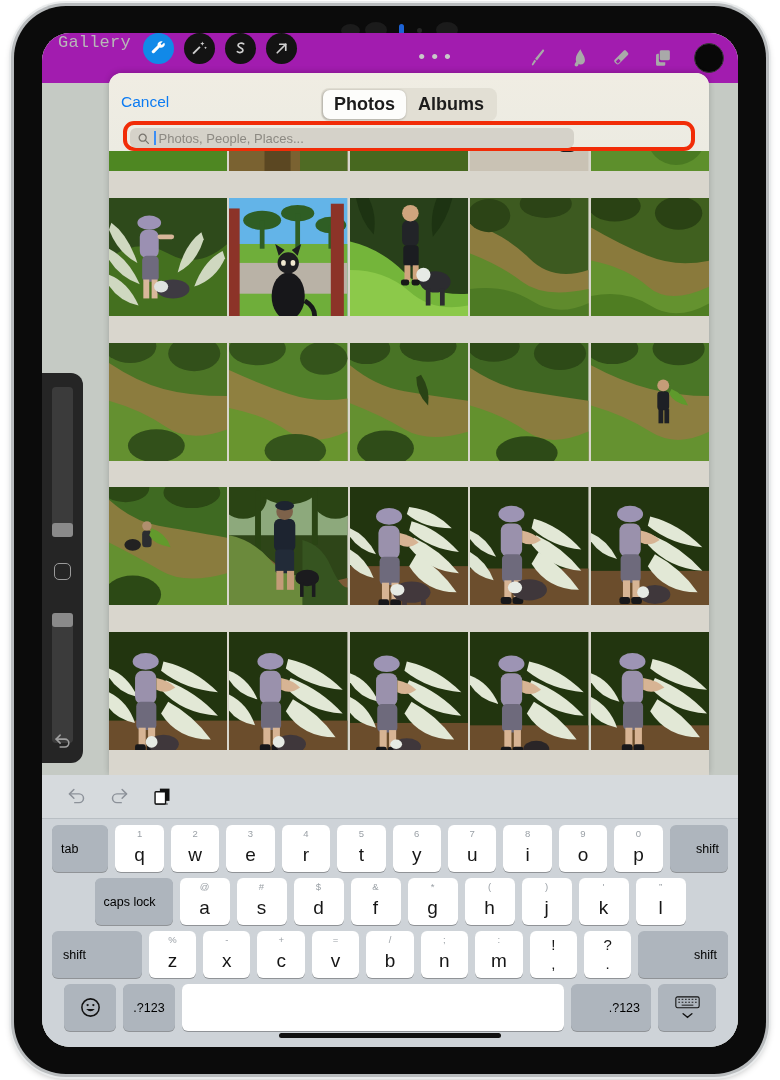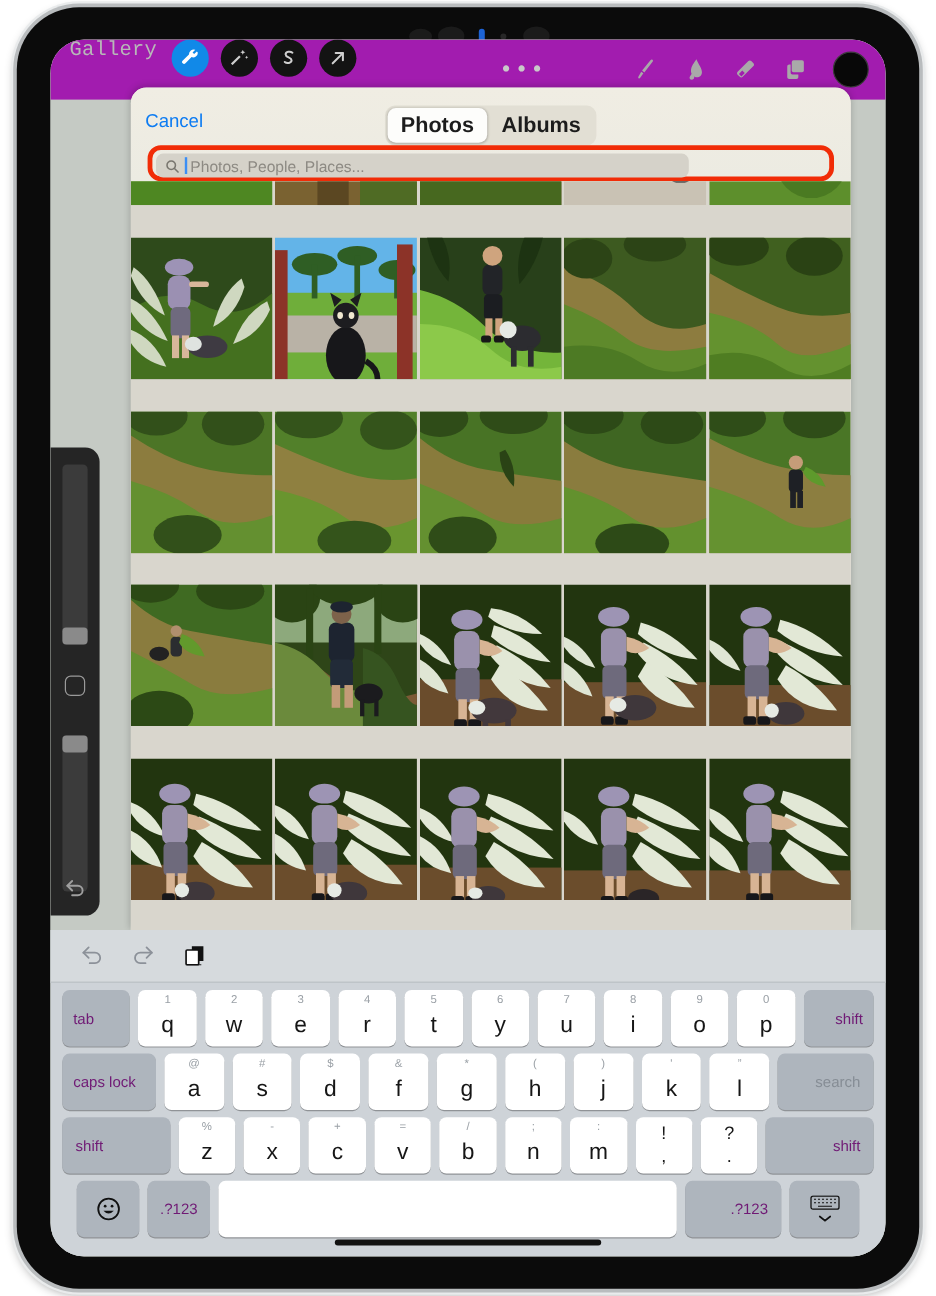--- a/index.html
+++ b/index.html
@@ -183,21 +183,21 @@
     display: flex; align-items: flex-end; justify-content: center;
     padding-bottom: 6px;
     font-size: 19px; color: #161616;
   }
   .key .alt {
     position: absolute; top: 3px; left: 0; right: 0;
     text-align: center; font-size: 9.5px; color: #9aa0a6;
   }
   .key.letter { width: 50px; }
   .key.mod {
-    background: #aeb5bd; color: #701a75; font-size: 12.5px;
+    background: #aeb5bd; color: #000000; font-size: 12.5px;
     align-items: center; padding-bottom: 0;
   }
   .key.dim { color: #868d95; }
   .key.punct { width: 50px; font-size: 17px; }
   .key.punct .top2 {
     position: absolute; top: 5px; left: 0; right: 0;
     text-align: center; font-size: 15px; color: #161616;
   }
   .key.punct .bot2 { font-size: 15px; }
   #k-tab { width: 58px; justify-content: flex-start; padding-left: 9px; }
@@ -904,21 +904,20 @@
             <span>j</span>
           </div>
         <div class="key letter">
             <span class="alt">'</span>
             <span>k</span>
           </div>
         <div class="key letter">
             <span class="alt">”</span>
             <span>l</span>
           </div>
-        <div class="key mod dim" id="k-search">search</div>
       </div>
 
       <div class="krow" id="r3">
         <div class="key mod" id="k-shiftL">shift</div>
         <div class="key letter">
             <span class="alt">%</span>
             <span>z</span>
           </div>
         <div class="key letter">
             <span class="alt">-</span>

